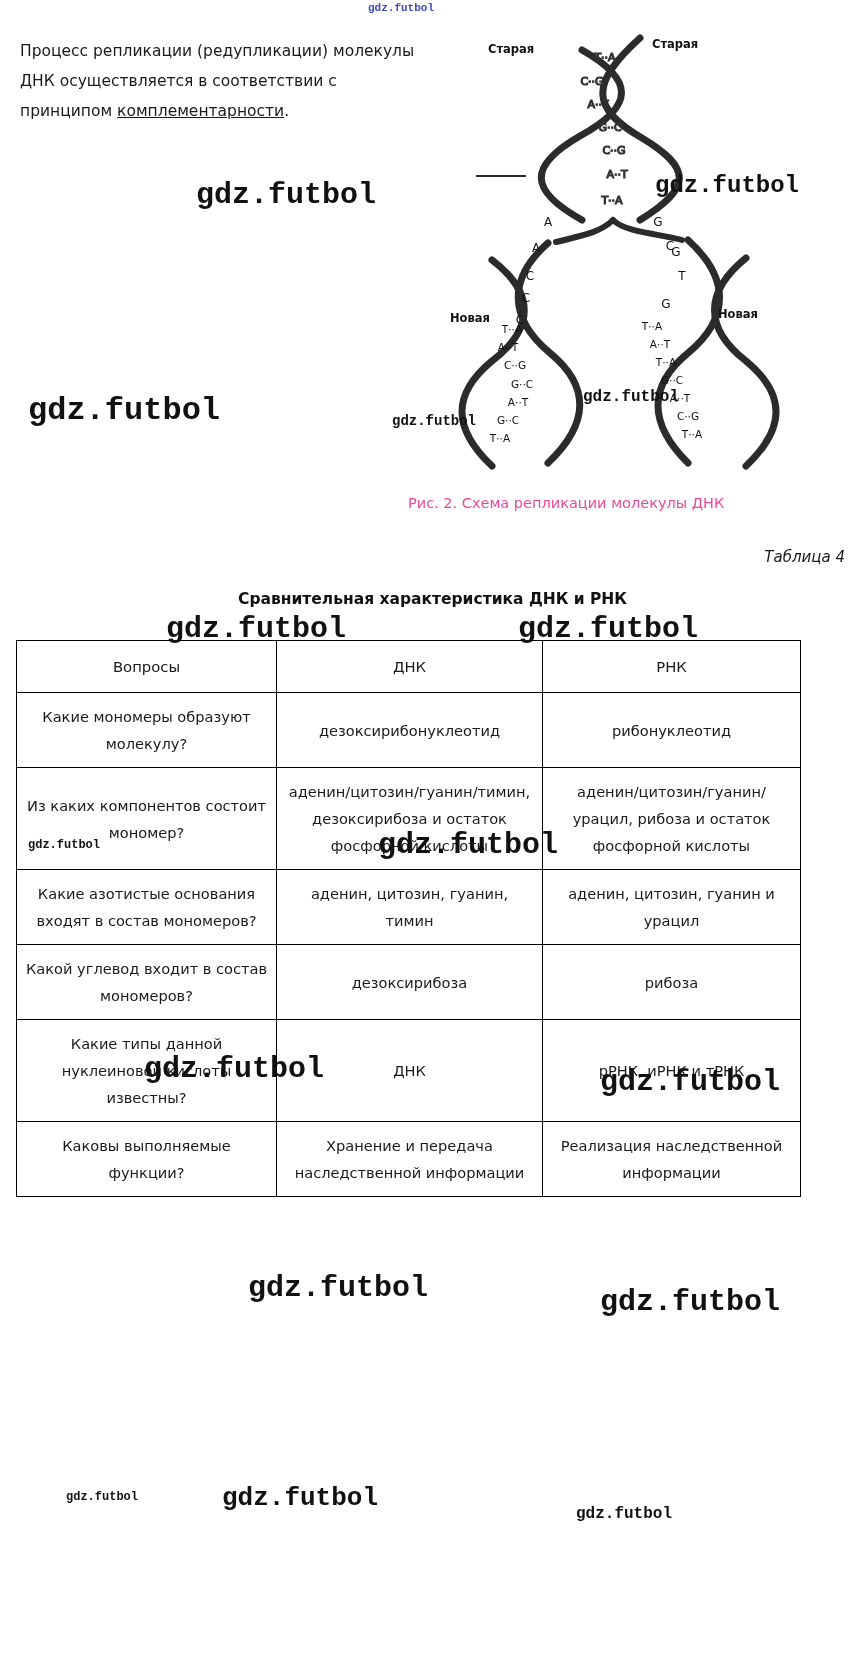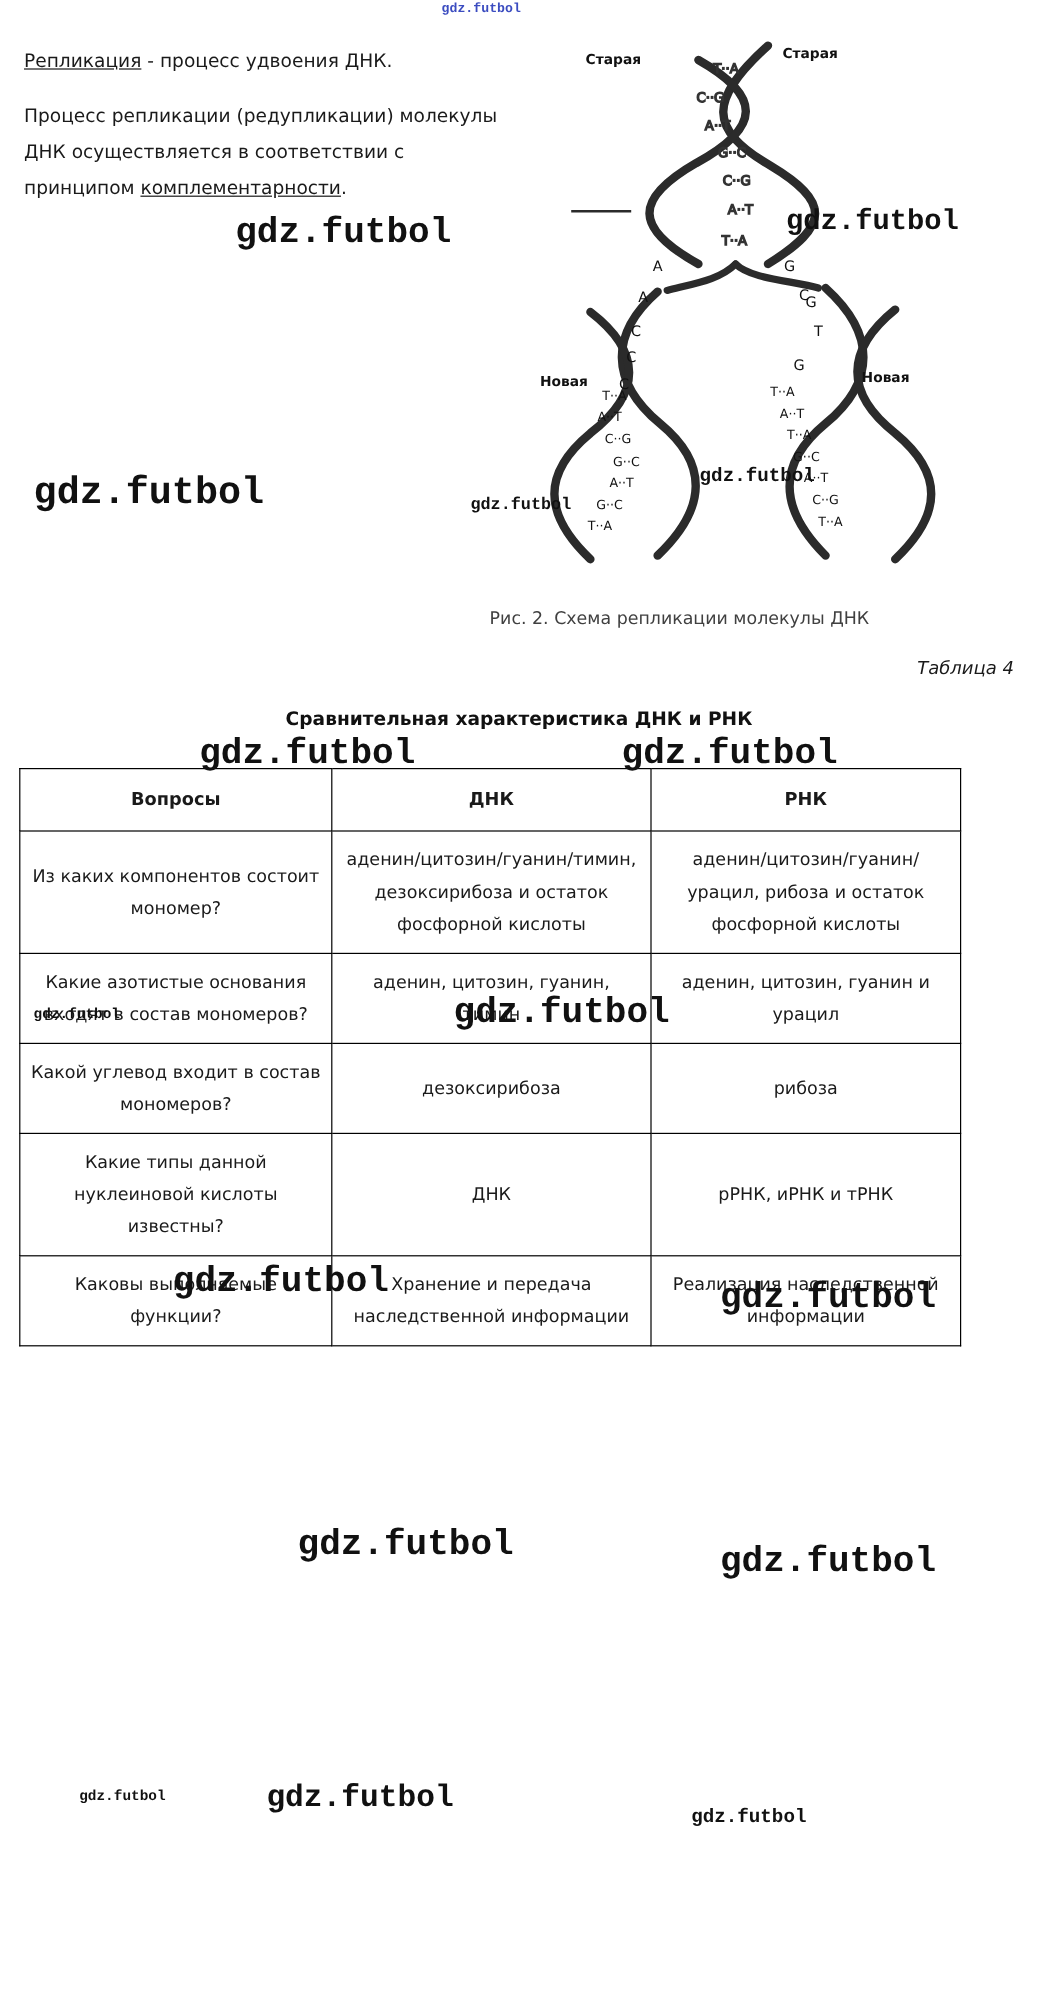--- a/index.html
+++ b/index.html
@@ -60,23 +60,23 @@
     top: 28px;
     width: 400px;
     height: 460px;
   }
   .figure svg {
     display: block;
   }
   .fig-caption {
     position: absolute;
     left: 408px;
-    top: 508px;
+    top: 495px;
     font-size: 14.5px;
-    color: #404040;
+    color: #ec4899;
   }
 
   
   .table-number {
     position: absolute;
     right: 20px;
     top: 548px;
     font-size: 15px;
     font-style: italic;
     color: #1a1a1a;
@@ -105,38 +105,35 @@
     border: 1px solid #000;
     text-align: center;
     vertical-align: middle;
     font-size: 14.6px;
     line-height: 27px;
     color: #1a1a1a;
     font-weight: normal;
     padding: 10px 8px;
   }
   table.cmp thead th {
-    font-weight: bold;
+    font-weight: normal;
     padding: 12px 5px;
     font-size: 14.8px;
     text-align: center;
   }
   col.c1 { width: 260px; }
   col.c2 { width: 266px; }
   col.c3 { width: 258px; }
 </style>
 </head>
 <body>
 
 <div class="page">
 
   <div class="intro">
-    <p>
-      <span class="underline">Репликация</span><span> - процесс удвоения ДНК.</span>
-    </p>
     <p>
       <span>Процесс репликации (редупликации) молекулы ДНК осуществляется в соответствии с принципом </span><span class="underline">комплементарности</span><span>.</span>
     </p>
   </div>
 
   <div class="figure">
     <svg width="400" height="460" viewBox="0 0 400 460" xmlns="http://www.w3.org/2000/svg">
       <g fill="none" stroke="#2b2b2b" stroke-width="7" stroke-linecap="round">
 
         <path d="M210,10 C160,55 160,80 212,110 C262,140 262,160 210,192"></path>
@@ -218,20 +215,25 @@
         <col class="c3">
       </colgroup>
     <thead>
       <tr>
         <th>Вопросы</th>
         <th>ДНК</th>
         <th>РНК</th>
       </tr>
     </thead>
     <tbody>
+      <tr>
+        <td>Какие мономеры образуют молекулу?</td>
+        <td>дезоксирибонуклеотид</td>
+        <td>рибонуклеотид</td>
+      </tr>
       <tr>
         <td>Из каких компонентов состоит мономер?</td>
         <td>аденин/цитозин/гуанин/тимин, дезоксирибоза и остаток фосфорной кислоты</td>
         <td>аденин/цитозин/гуанин/урацил, рибоза и остаток фосфорной кислоты</td>
       </tr>
       <tr>
         <td>Какие азотистые основания входят в состав мономеров?</td>
         <td>аденин, цитозин, гуанин, тимин</td>
         <td>аденин, цитозин, гуанин и урацил</td>
       </tr>

